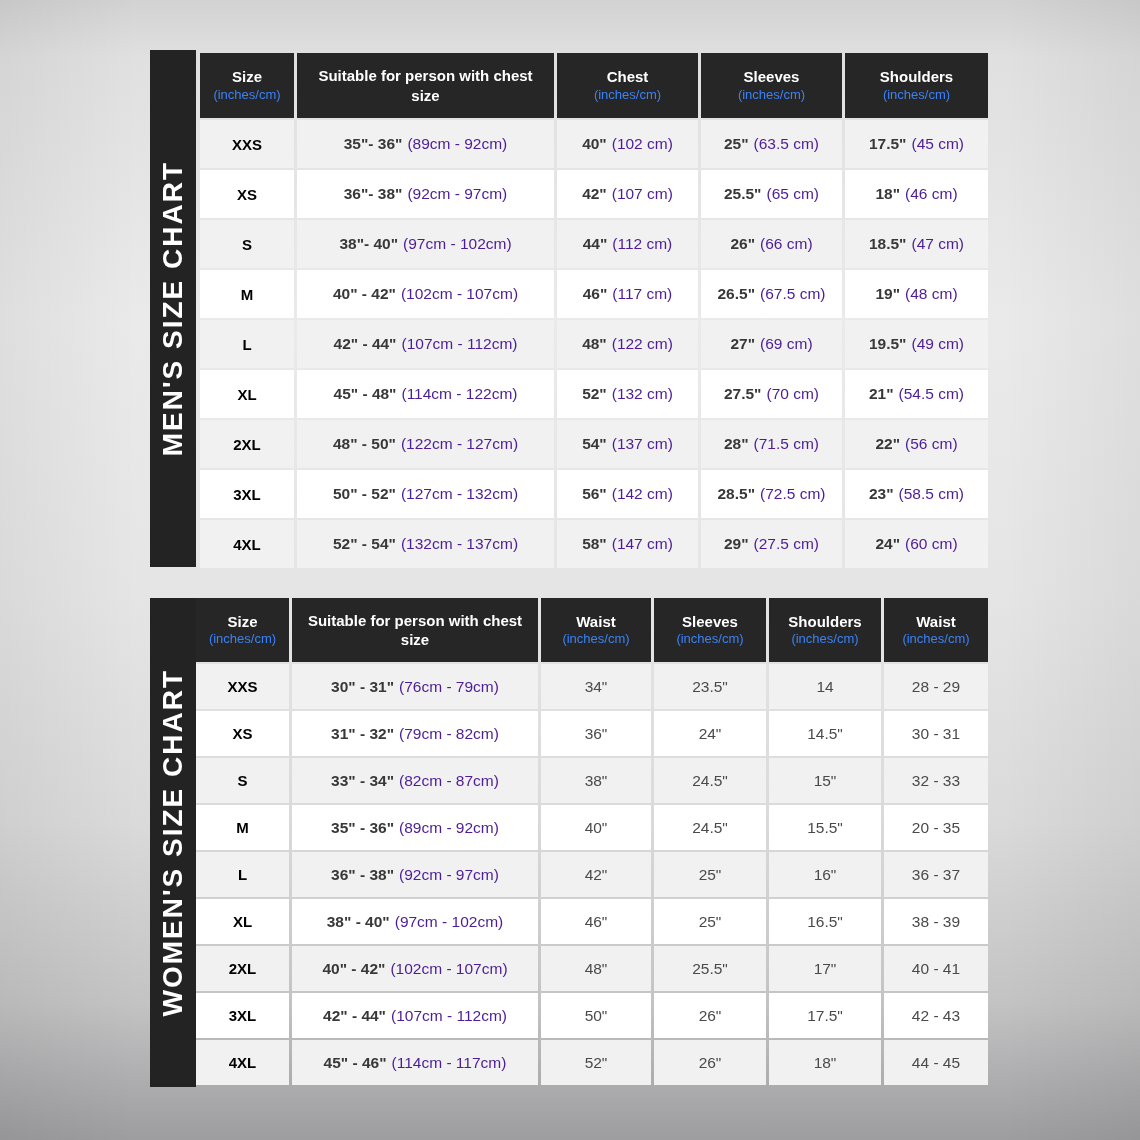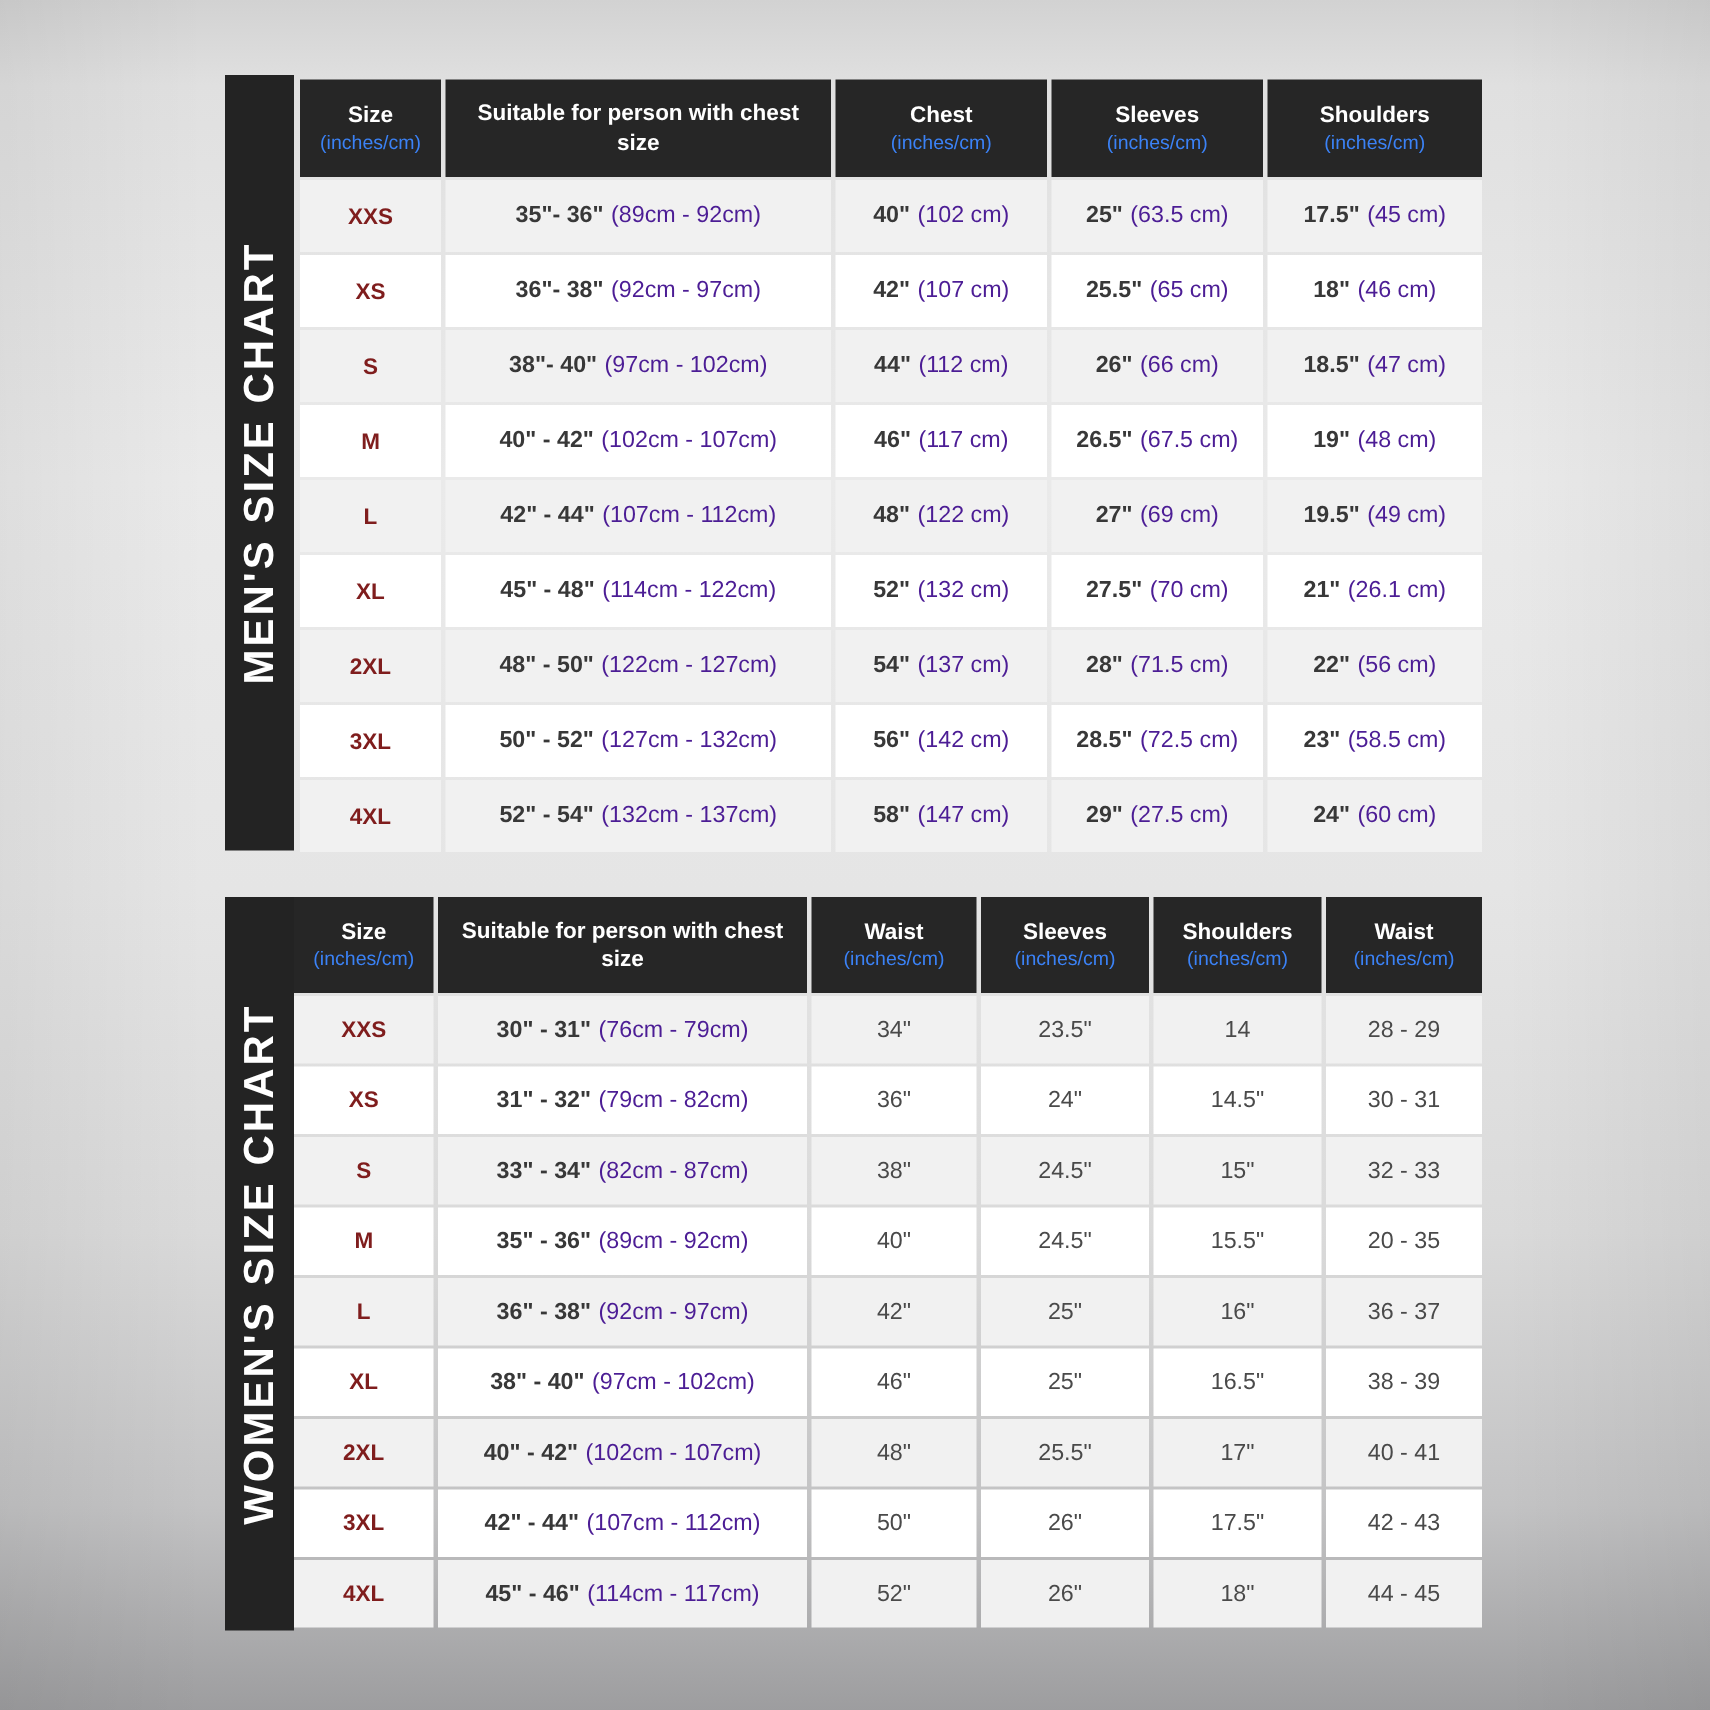--- a/index.html
+++ b/index.html
@@ -43,21 +43,21 @@
     text-align:center;padding:0 6px;
   }
   .ht{font-weight:700;font-size:15px;line-height:1.3;}
   .hs{font-weight:400;font-size:13px;color:#3b82f6;line-height:1.3;}
   .cell{
     display:flex;align-items:center;justify-content:center;
     text-align:center;font-size:15.5px;color:#4a4a4a;
   }
   .row-odd{background:#f1f1f1;}
   .row-even{background:#ffffff;}
-  .size-cell{font-weight:700;color:#7f1d1d;font-size:15px;}
+  .size-cell{font-weight:700;color:#000000;font-size:15px;}
   .b{font-weight:700;color:#383838;}
   .r{font-weight:400;color:#4c1d95;margin-left:5px;}
 </style>
 </head>
 <body>
 
 <div class="page">
 
   <div class="banner mens">
     <span class="banner-text">MEN'S SIZE CHART</span>
@@ -175,21 +175,21 @@
       <div class="cell row-even">
         <span class="b">52"</span>
         <span class="r">(132 cm)</span>
       </div>
       <div class="cell row-even">
         <span class="b">27.5"</span>
         <span class="r">(70 cm)</span>
       </div>
       <div class="cell row-even">
         <span class="b">21"</span>
-        <span class="r">(26.1 cm)</span>
+        <span class="r">(54.5 cm)</span>
       </div>
       <div class="cell size-cell row-odd">2XL</div>
       <div class="cell row-odd">
         <span class="b">48" - 50"</span>
         <span class="r">(122cm - 127cm)</span>
       </div>
       <div class="cell row-odd">
         <span class="b">54"</span>
         <span class="r">(137 cm)</span>
       </div>

